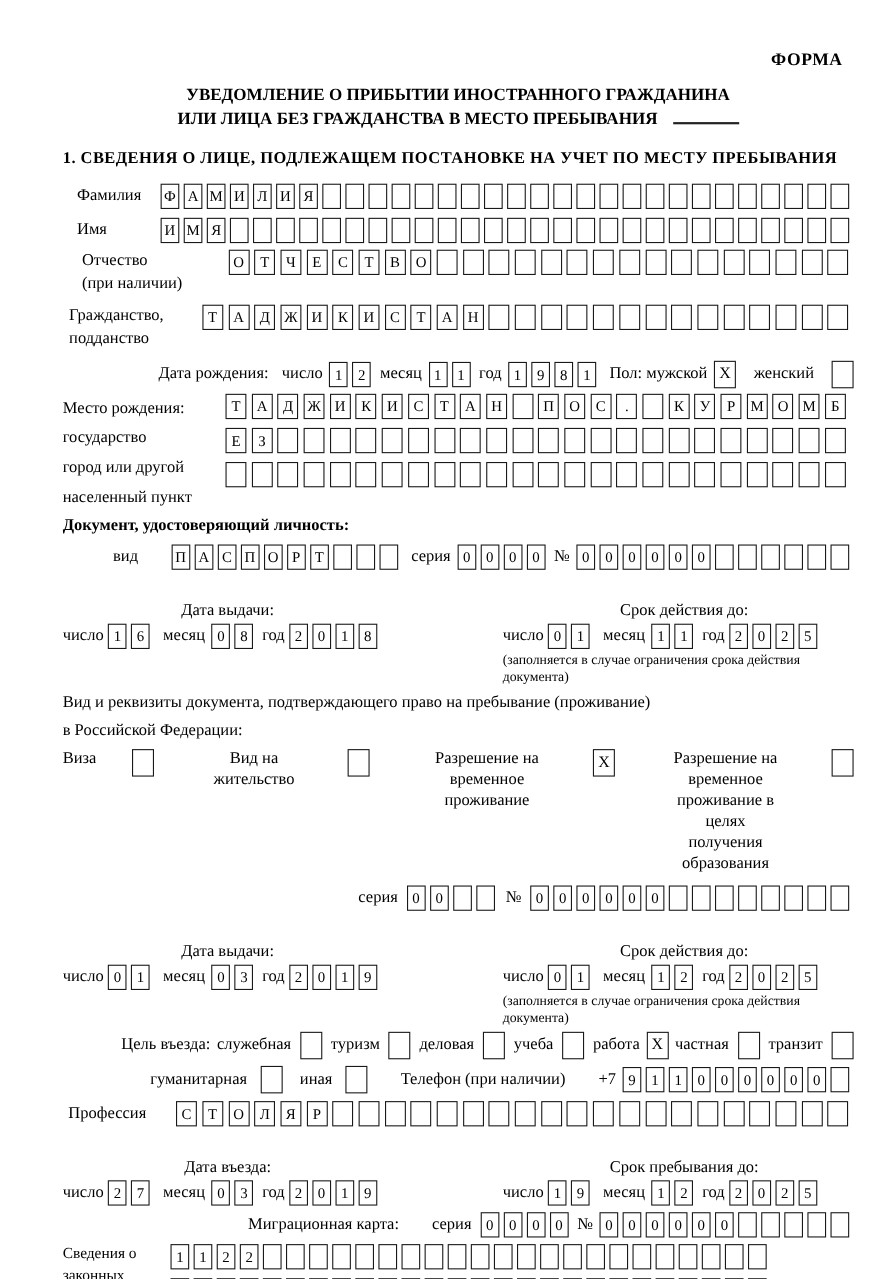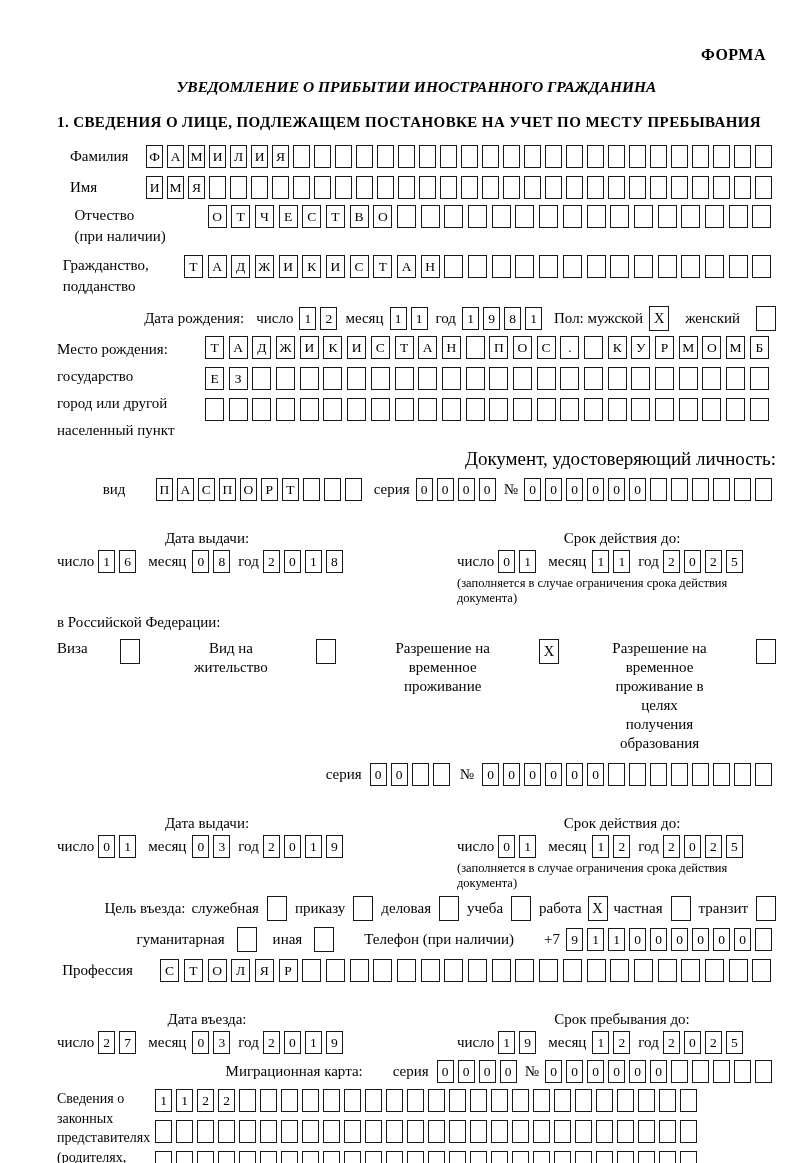--- a/index.html
+++ b/index.html
@@ -3,39 +3,39 @@
 <meta charset="utf-8">
 <style>
   html,body{margin:0;padding:0;background:#fff;}
   body{width:800px;height:1163px;overflow:hidden;color:#000;
        font-family:"Liberation Serif","DejaVu Serif",serif;}
   .page{padding:30px 24px 0 57px;width:719px;}
   
   .hdr{margin-left:523px;font-size:14px;line-height:18px;}
   .hdr .small{font-size:13px;line-height:17px;}
   .forma{margin-top:16px;text-align:right;padding-right:10px;font-weight:bold;font-size:16px;letter-spacing:.5px;}
-  .title{margin-top:12px;text-align:center;font-weight:bold;font-size:15.5px;line-height:22px;font-style:italic;}
+  .title{margin-top:12px;text-align:center;font-weight:bold;font-size:15.5px;line-height:22px;}
   .blank-underline{display:inline-block;width:60px;border-bottom:2px solid #222;height:12px;margin-left:14px;}
   .sect{margin-top:16px;font-weight:bold;font-size:15px;letter-spacing:.4px;}
   
   .frows{margin-top:12px;}
   .frow{display:flex;align-items:center;margin-bottom:4px;min-height:27px;font-size:15px;justify-content:flex-end;}
   .frow-top{align-items:flex-start;}
   .flabel{flex:none;}
   .lblcol{flex:none;line-height:21px;}
   .cellrow{display:inline-flex;flex:none;}
   .cell{flex:none;display:inline-flex;align-items:center;justify-content:center;box-sizing:border-box;
         width:17px;height:23px;border:1.6px solid #191919;margin-right:4px;font-size:13.5px;}
   .p24 .cell{width:19px;margin-right:4.7px;}
   .cbox{flex:none;display:inline-flex;align-items:center;justify-content:center;box-sizing:border-box;
         width:20px;height:25px;border:1.6px solid #191919;font-size:14.5px;}
   .gap4{margin-left:4px;}.gap6{margin-left:6px;}.gap8{margin-left:8px;}.gap12{margin-left:12px;}
   .gap16{margin-left:16px;}.gap22{margin-left:22px;}.gap30{margin-left:30px;}
   .mrows .cellrow{margin-bottom:8px;}
-  .center-b{font-weight:normal;text-align:right;font-size:19px;margin:4px 0 6px 0;}
+  .center-b{font-weight:bold;text-align:left;font-size:15px;margin:4px 0 6px 0;}
   .datecols{display:flex;margin-top:2px;margin-bottom:4px;font-size:15px;}
   .dcol1{width:352px;flex:none;}
   .dcol2{flex:1;padding-left:48px;}
   .dlab{text-align:center;margin-bottom:3px;margin-top:23px;}
   .dcol1 .dlab{width:300px;}
   .dcol2 .dlab{width:330px;text-align:center;}
   .daterow{display:flex;align-items:center;}
   .note{font-size:12.5px;margin-top:3px;}
   .plain{font-size:15px;line-height:25px;}
   .cbgroup{display:flex;align-items:flex-start;}
@@ -47,20 +47,23 @@
 </head>
 <body>
 
 <div class="page">
 
 
   <div class="forma">ФОРМА</div>
 
   <div class="title">
     <div>УВЕДОМЛЕНИЕ О ПРИБЫТИИ ИНОСТРАННОГО ГРАЖДАНИНА</div>
+    <div>
+      <span>ИЛИ ЛИЦА БЕЗ ГРАЖДАНСТВА В МЕСТО ПРЕБЫВАНИЯ</span><span class="blank-underline"></span>
+    </div>
   </div>
 
   <div class="sect">1. СВЕДЕНИЯ О ЛИЦЕ, ПОДЛЕЖАЩЕМ ПОСТАНОВКЕ НА УЧЕТ ПО МЕСТУ ПРЕБЫВАНИЯ</div>
 
   <div class="frows">
 
     <div class="frow">
       <span class="flabel" style="width:76px;">Фамилия</span>
       <span class="cellrow">
           <span class="cell">Ф</span>
@@ -394,20 +397,21 @@
               <span class="cell">2</span>
               <span class="cell">0</span>
               <span class="cell">2</span>
               <span class="cell">5</span>
             </span>
         </div>
         <div class="note">(заполняется в случае ограничения срока действия документа)</div>
       </div>
     </div>
 
+    <div class="plain">Вид и реквизиты документа, подтверждающего право на пребывание (проживание)</div>
     <div class="plain">в Российской Федерации:</div>
 
     <div class="cbgroup" style="margin-top:4px;gap:28px;">
       <span class="opt-lines">Виза</span>
       <span class="cbox gap4"></span>
       <span class="opt-lines gap22">Вид на жительство</span>
       <span class="cbox gap16"></span>
       <span class="opt-lines gap22">
         <div>Разрешение на временное</div>
         <div>проживание</div>
@@ -493,21 +497,21 @@
             </span>
         </div>
         <div class="note">(заполняется в случае ограничения срока действия документа)</div>
       </div>
     </div>
 
     <div class="frow" style="margin-top:4px;">
       <span class="flabel nowrap">Цель въезда:</span>
       <span class="flabel gap6">служебная</span>
       <span class="cbox gap8"></span>
-      <span class="flabel gap8">приказу</span>
+      <span class="flabel gap8">туризм</span>
       <span class="cbox gap8"></span>
       <span class="flabel gap8">деловая</span>
       <span class="cbox gap8"></span>
       <span class="flabel gap8">учеба</span>
       <span class="cbox gap8"></span>
       <span class="flabel gap8">работа</span>
       <span class="cbox gap6">X</span>
       <span class="flabel gap6">частная</span>
       <span class="cbox gap8"></span>
       <span class="flabel gap8">транзит</span>

